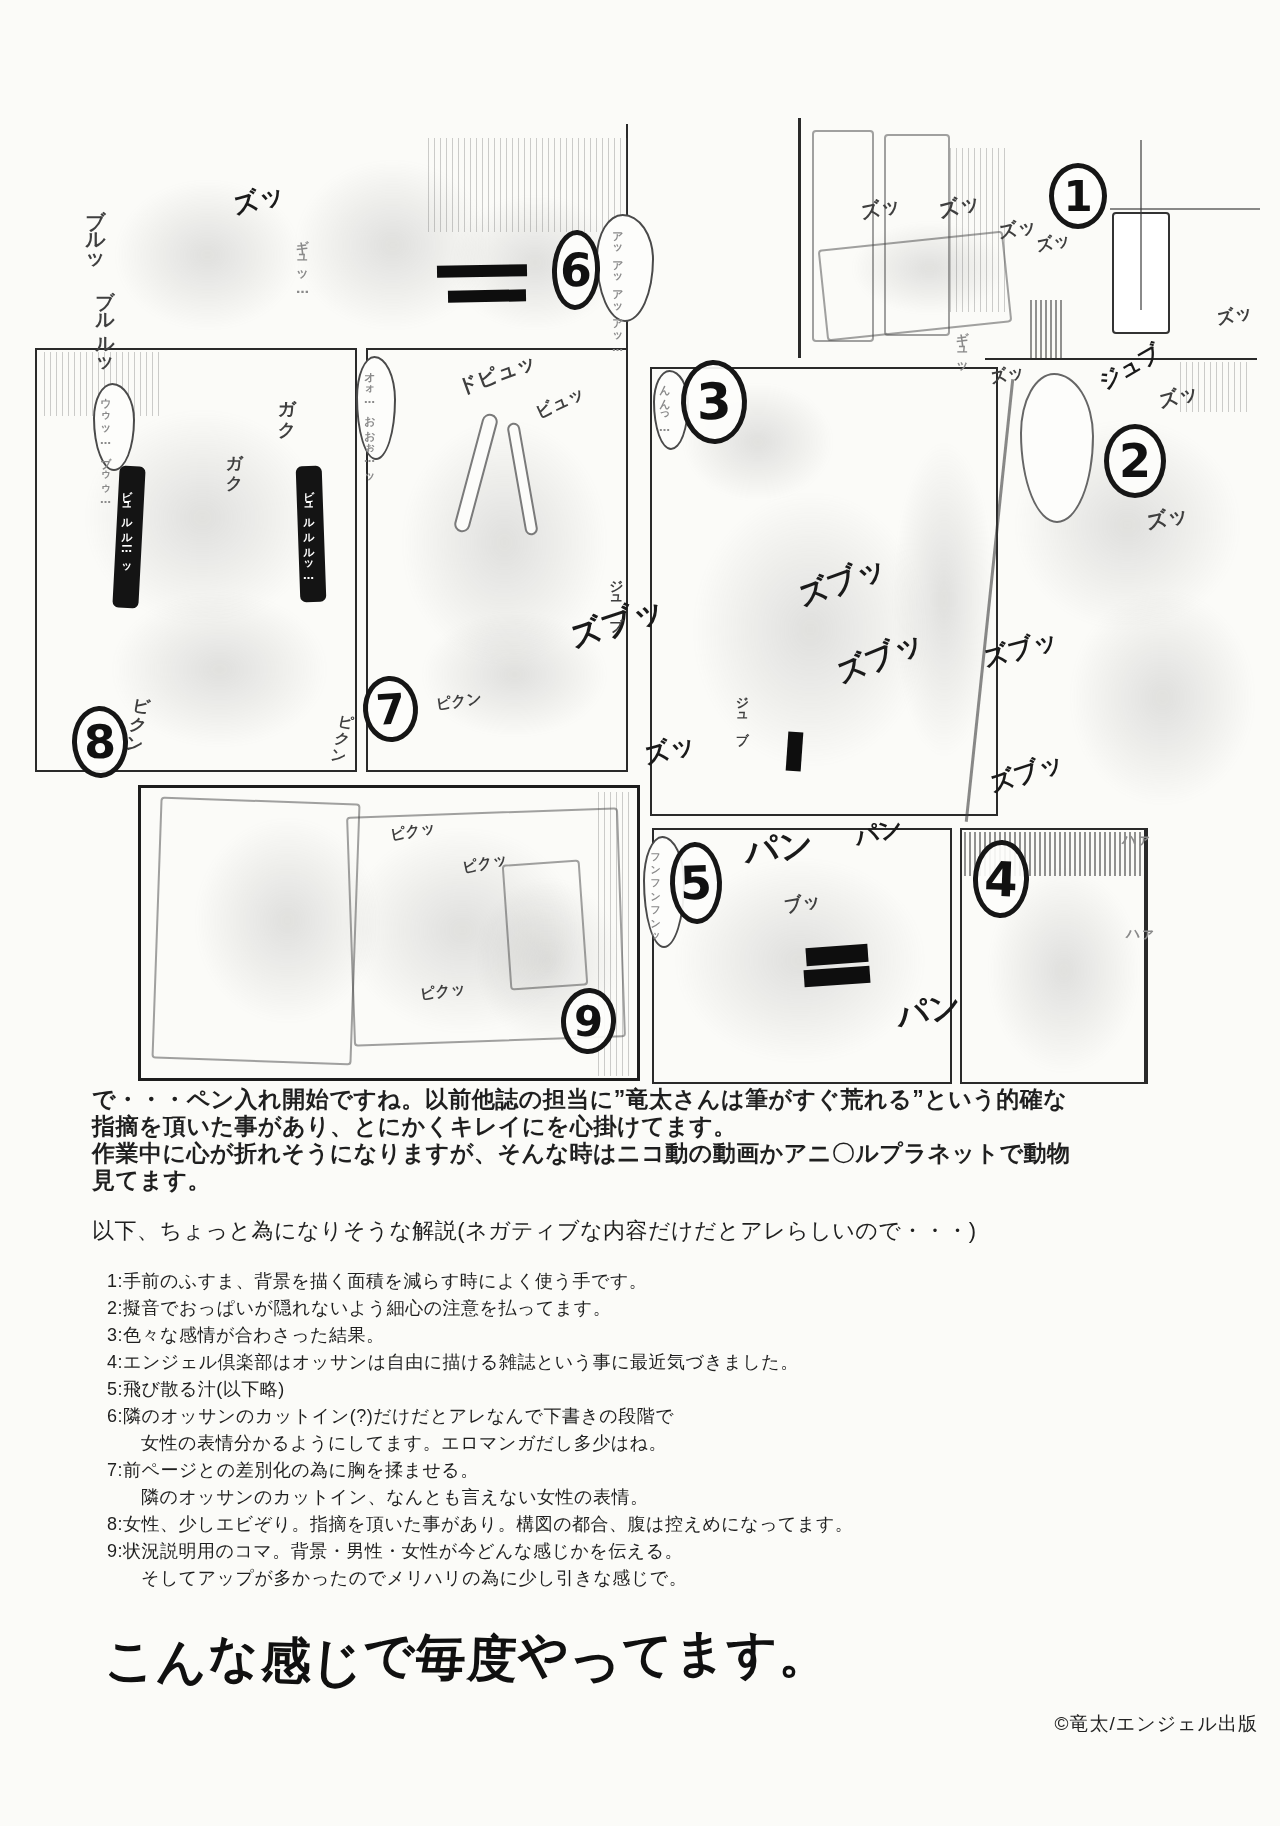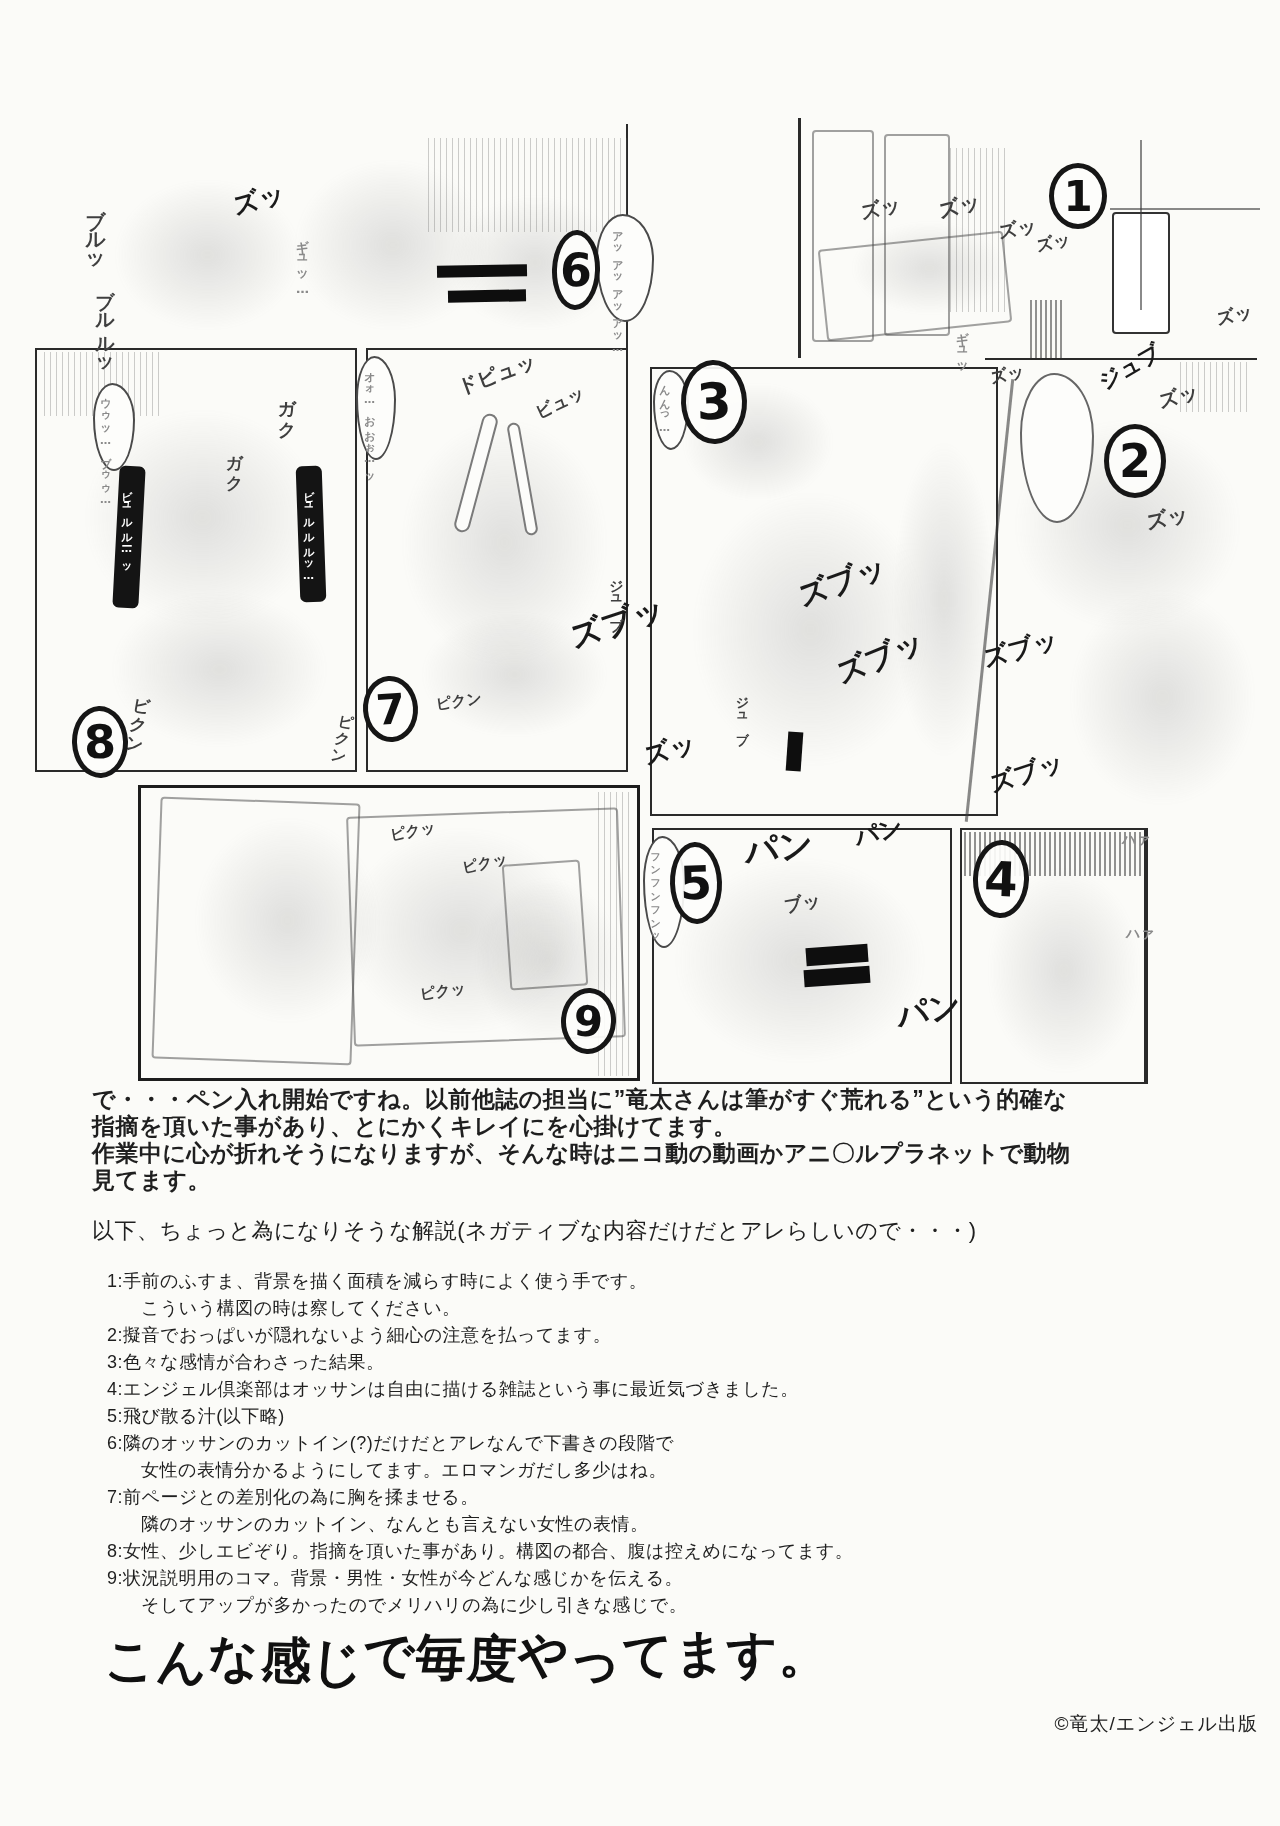--- a/index.html
+++ b/index.html
@@ -171,21 +171,20 @@
 
   <div class="intro">
     <div>で・・・ペン入れ開始ですね。以前他誌の担当に”竜太さんは筆がすぐ荒れる”という的確な</div>
     <div>指摘を頂いた事があり、とにかくキレイにを心掛けてます。</div>
     <div>作業中に心が折れそうになりますが、そんな時はニコ動の動画かアニ〇ルプラネットで動物</div>
     <div>見てます。</div>
   </div>
   <div class="aside">以下、ちょっと為になりそうな解説(ネガティブな内容だけだとアレらしいので・・・)</div>
   <div class="notes">
       <div class="note-line">1:手前のふすま、背景を描く面積を減らす時によく使う手です。</div>
-      <div class="note-line ind">こういう構図の時は察してください。</div>
       <div class="note-line">2:擬音でおっぱいが隠れないよう細心の注意を払ってます。</div>
       <div class="note-line">3:色々な感情が合わさった結果。</div>
       <div class="note-line">4:エンジェル倶楽部はオッサンは自由に描ける雑誌という事に最近気づきました。</div>
       <div class="note-line">5:飛び散る汁(以下略)</div>
       <div class="note-line">6:隣のオッサンのカットイン(?)だけだとアレなんで下書きの段階で</div>
       <div class="note-line ind">女性の表情分かるようにしてます。エロマンガだし多少はね。</div>
       <div class="note-line">7:前ページとの差別化の為に胸を揉ませる。</div>
       <div class="note-line ind">隣のオッサンのカットイン、なんとも言えない女性の表情。</div>
       <div class="note-line">8:女性、少しエビぞり。指摘を頂いた事があり。構図の都合、腹は控えめになってます。</div>
       <div class="note-line">9:状況説明用のコマ。背景・男性・女性が今どんな感じかを伝える。</div>

